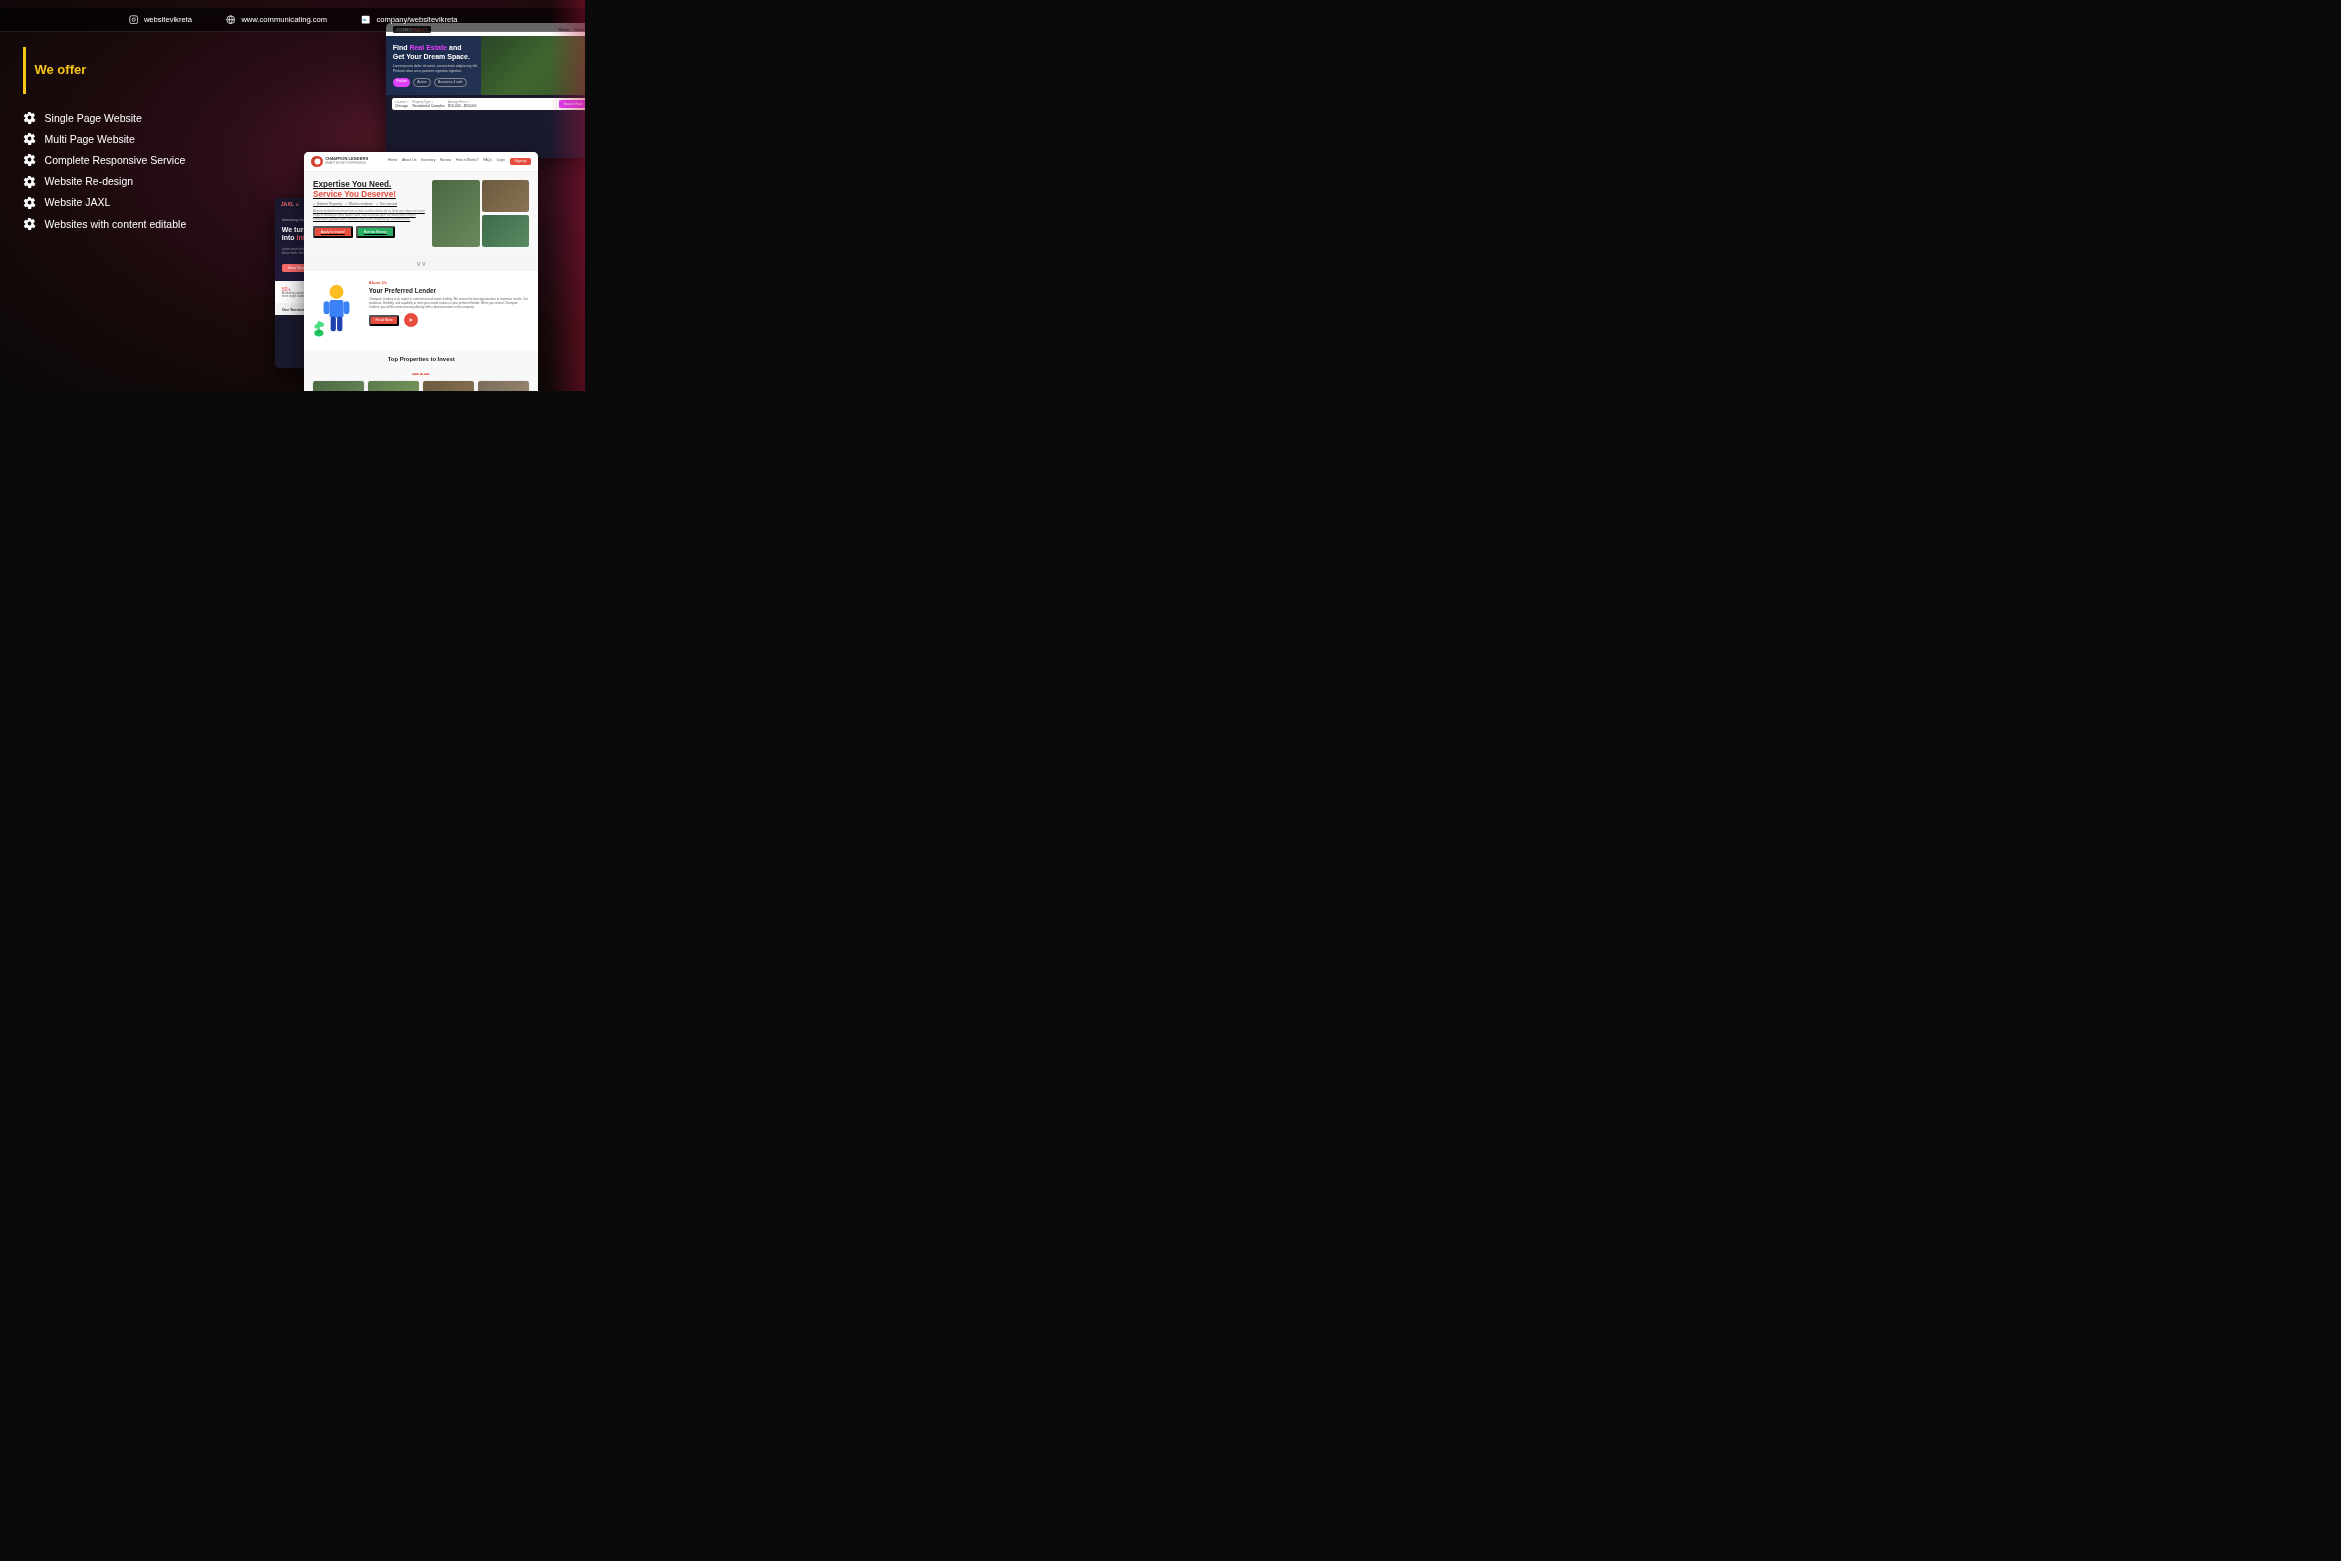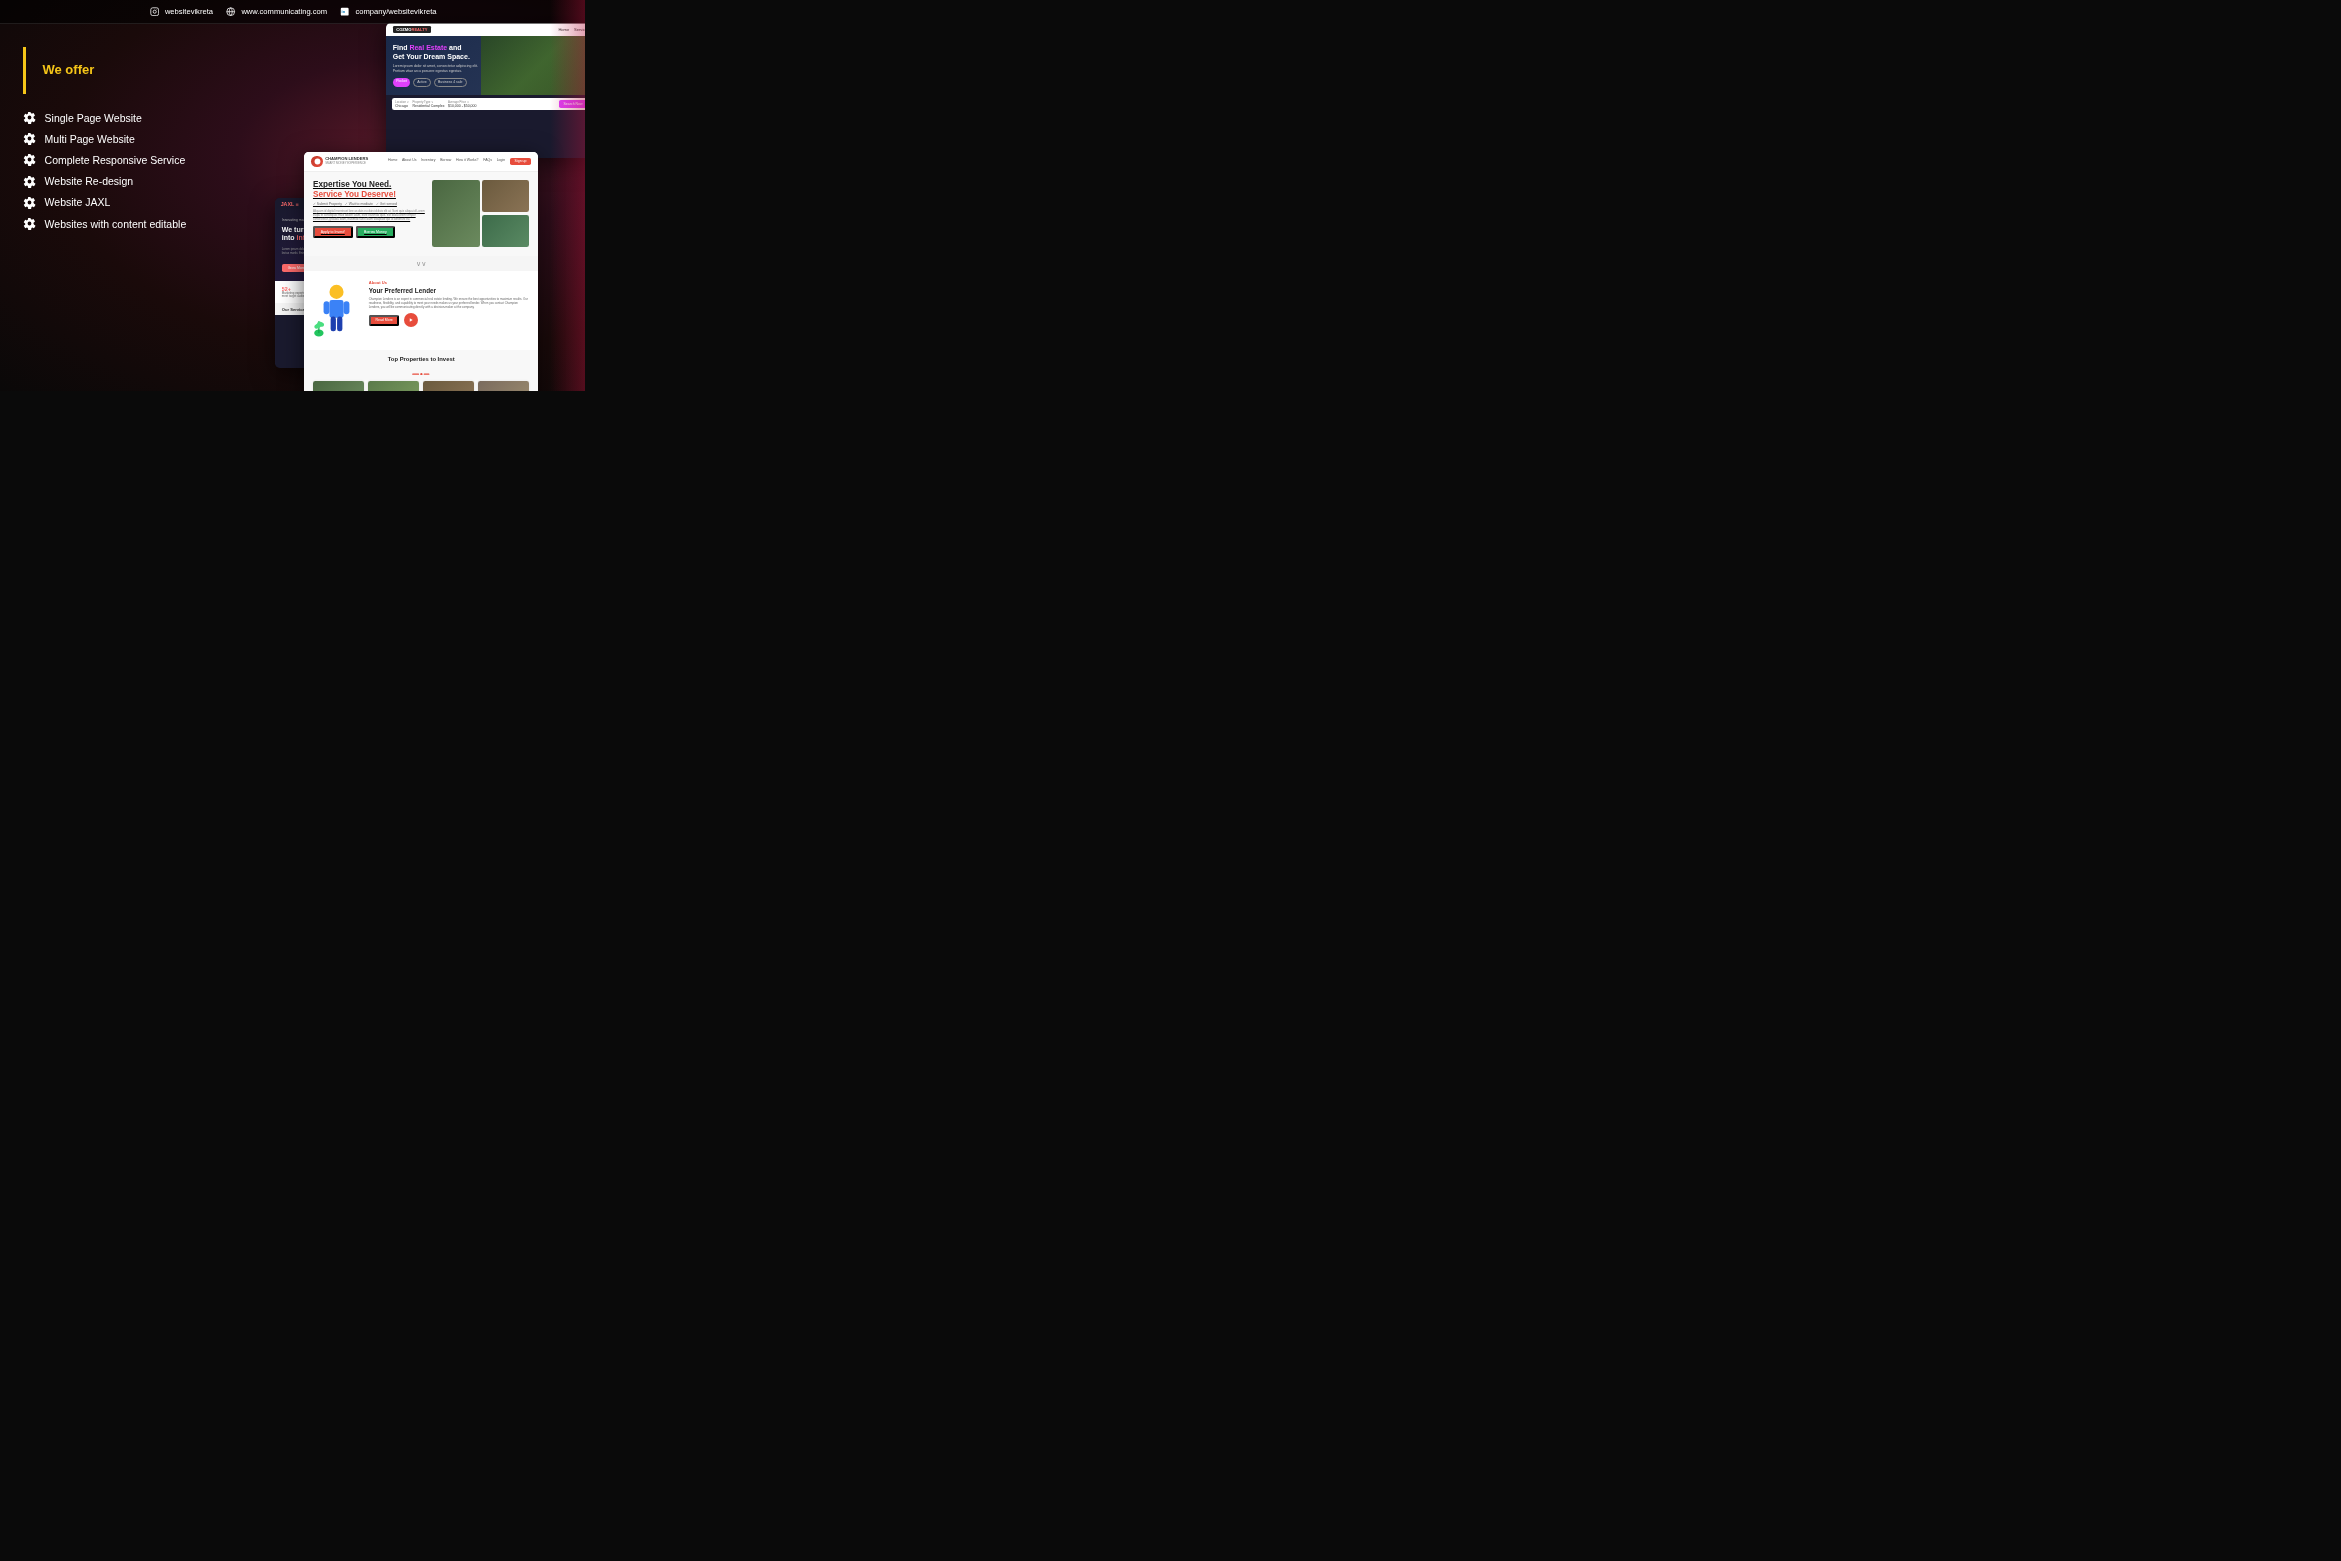--- a/index.html
+++ b/index.html
@@ -16,28 +16,28 @@
     .bg-overlay {
       position: absolute;
       inset: 0;
       background: radial-gradient(ellipse at 70% 40%, #5a1a2a 0%, #2d0d1a 30%, #1a0a0a 60%, #0a0808 100%);
       z-index: 0;
     }
 
     
     .top-header {
       position: absolute;
-      top: 0;
+      top: 8px;
       left: 0;
       right: 0;
       background: rgba(0,0,0,0.6);
       display: flex;
       justify-content: center;
       align-items: center;
-      gap: 12px;
+      gap: 33px;
       padding: 5.9px 11.7px;
       z-index: 10;
       border-bottom: 0.6px solid rgba(255,255,255,0.1);
     }
     .header-item {
       display: flex;
       align-items: center;
       gap: 4.7px;
       color: #ffffff;
       font-size: 7.6px;
@@ -79,21 +79,20 @@
     .yellow-bar {
       width: 2.3px;
       height: 47px;
       background: #f5c518;
       margin-right: 8.8px;
       flex-shrink: 0;
     }
     .we-offer-text-block {
       display: flex;
       flex-direction: column;
-      margin-left: 8px;
     }
     .we-offer-label {
       color: #f5c518;
       font-size: 13px;
       font-weight: 600;
       line-height: 1.2;
     }
     .main-title {
       color: #ffffff;
       font-size: 36px;

